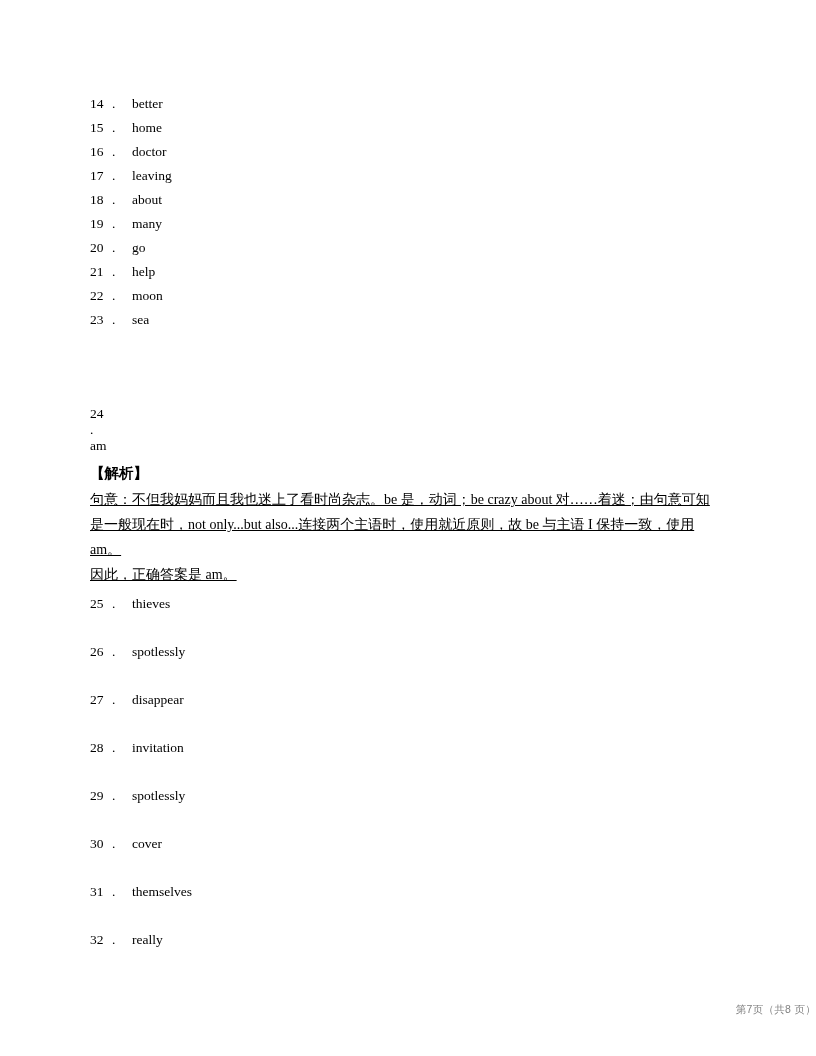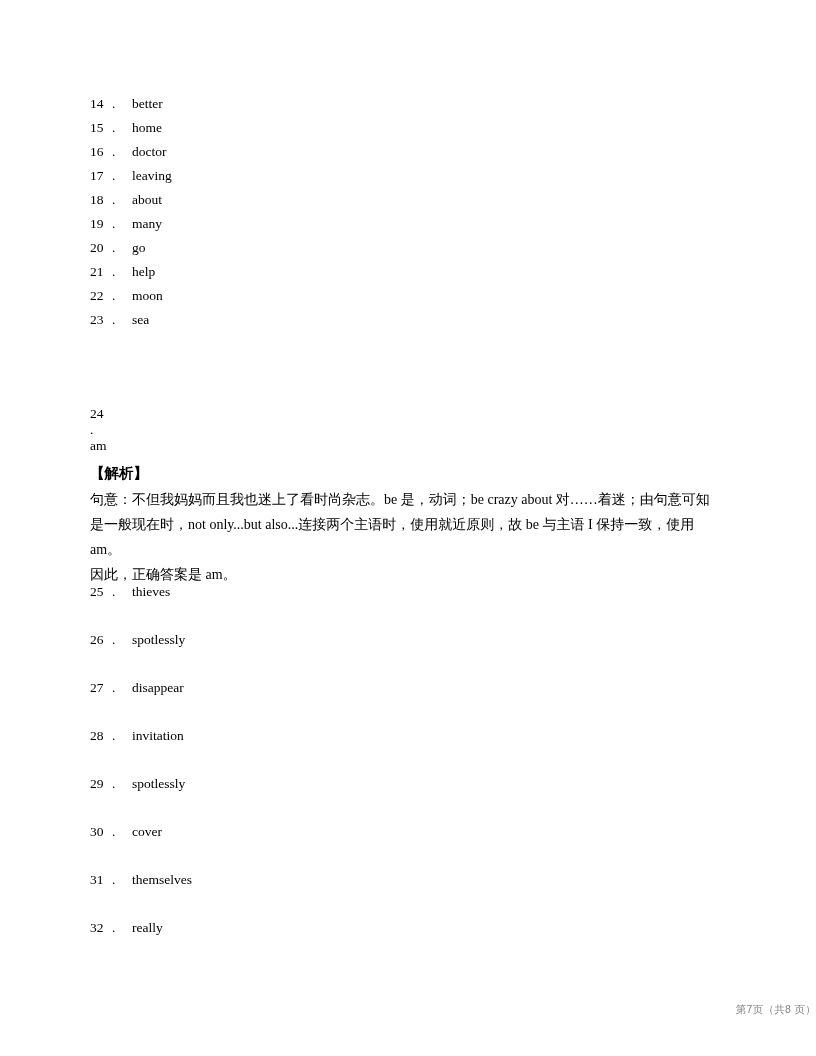--- a/index.html
+++ b/index.html
@@ -26,21 +26,21 @@
     padding: 0;
   }
 
   
   .answer-list {
     position: absolute;
     left: 90px;
     width: 650px;
   }
   #list-top { top: 96px; }
-  #list-bottom { top: 584px; }
+  #list-bottom { top: 596px; }
 
   .answer-item {
     display: flex;
     align-items: baseline;
     font-size: 13.5px;
     line-height: 16px;
     white-space: nowrap;
   }
   #list-top .answer-item { margin-bottom: 8px; }
   #list-bottom .answer-item { margin-bottom: 32px; }
@@ -81,20 +81,21 @@
     font-size: 14.5px;
     line-height: 21px;
     font-weight: bold;
     letter-spacing: 0px;
     margin-bottom: 3px;
   }
   .solution-body {
     font-size: 14px;
     line-height: 25px;
     width: 638px;
+    text-decoration: underline;
   }
   .solution-body p {
     margin: 0;
     padding: 0;
     white-space: nowrap;
   }
 
   
   .page-footer {
     position: absolute;

